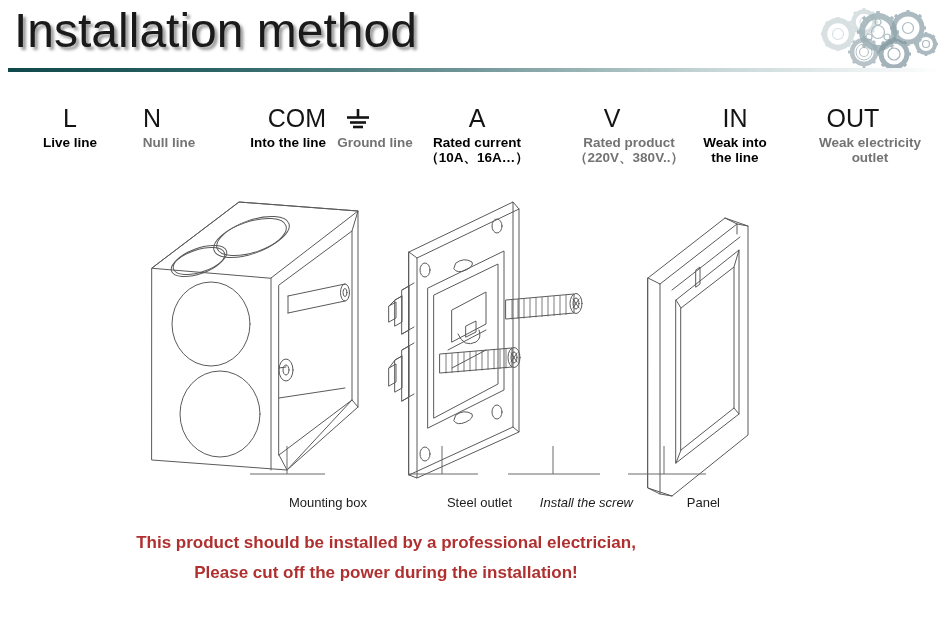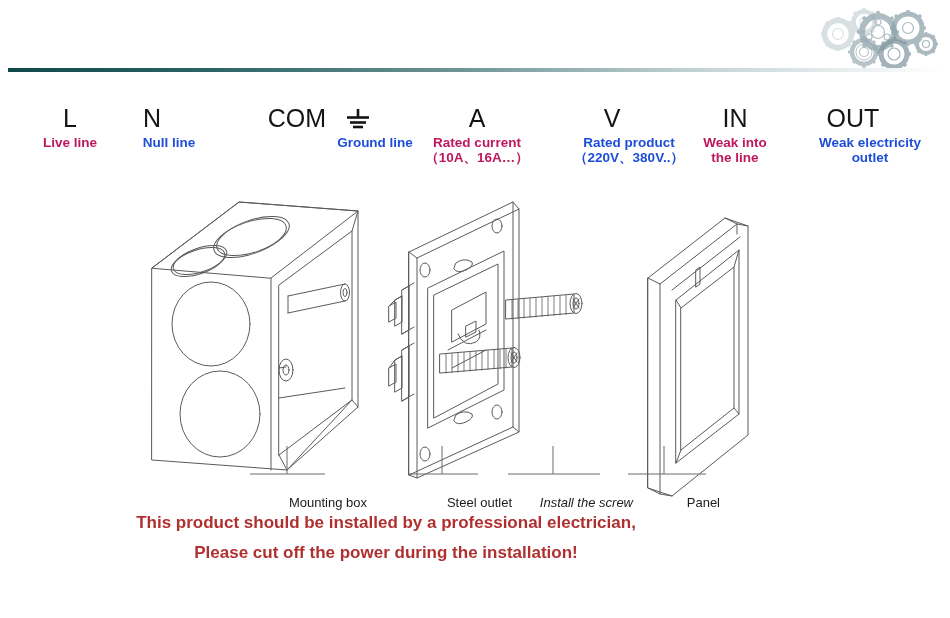--- a/index.html
+++ b/index.html
@@ -31,47 +31,48 @@
   .legend-item{position:absolute;text-align:center;}
   .legend-sym{
     font-size:25px;line-height:28px;color:#141414;
     font-family:"Liberation Sans", sans-serif;white-space:nowrap;
   }
   .legend-sym-gnd{height:28px;display:flex;align-items:center;justify-content:center;}
   .legend-label{
     font-size:13.5px;line-height:15px;font-weight:bold;
     white-space:pre-line;margin-top:3px;
   }
-  .c-red{color:#be185d;}
-  .c-teal{color:#1d4ed8;margin-left:34px;}
+  .c-red{color:#000000;}
+  .c-teal{color:#737373;margin-left:34px;}
 
   
   #diagram{position:absolute;left:0;top:182px;width:950px;height:330px;}
   #diagram svg{display:block;}
 
   
   #captions{position:absolute;left:0;top:488px;width:950px;height:34px;}
   .caption{
     position:absolute;font-size:13px;line-height:18px;
     color:#1c1c1c;white-space:nowrap;text-align:right;
   }
 
   
-  #warning{position:absolute;left:0;top:508px;width:772px;text-align:center;}
+  #warning{position:absolute;left:0;top:528px;width:772px;text-align:center;}
   .warn-line{
     font-size:17px;line-height:30px;font-weight:bold;
     color:#b03030;white-space:nowrap;
   }
 </style>
 </head>
 <body>
 
 <div id="page">
 
   <div id="header">
+    <div id="page-title">Installation method</div>
 
     <div id="gears">
       <svg width="126" height="70" viewBox="0 0 126 70">
         <defs>
           <g id="gr">
             <circle cx="0" cy="0" r="11" fill="none"></circle>
           </g>
         </defs>
         <g stroke="#b9c7cc" fill="none" stroke-width="1.1" opacity="0.55">
           <g transform="translate(22,34)">
@@ -196,20 +197,21 @@
       <div class="legend-label c-red">Live line</div>
     </div>
 
     <div class="legend-item" style="left:82px;top:0px;width:140px;">
       <div class="legend-sym">N</div>
       <div class="legend-label c-teal">Null line</div>
     </div>
 
     <div class="legend-item" style="left:166px;top:0px;width:160px;text-align:right;">
       <div class="legend-sym">COM</div>
+      <div class="legend-label c-red">Into the line</div>
     </div>
 
     <div class="legend-item" style="left:288px;top:0px;width:140px;">
       <div class="legend-sym legend-sym-gnd">
         <svg width="34" height="24" viewBox="0 0 34 24">
           <g stroke="#141414" stroke-width="2.6" stroke-linecap="butt">
             <line x1="17" y1="3" x2="17" y2="11"></line>
             <line x1="6" y1="11.5" x2="28" y2="11.5"></line>
             <line x1="9" y1="16.5" x2="25" y2="16.5"></line>
             <line x1="12" y1="21" x2="22" y2="21"></line>

